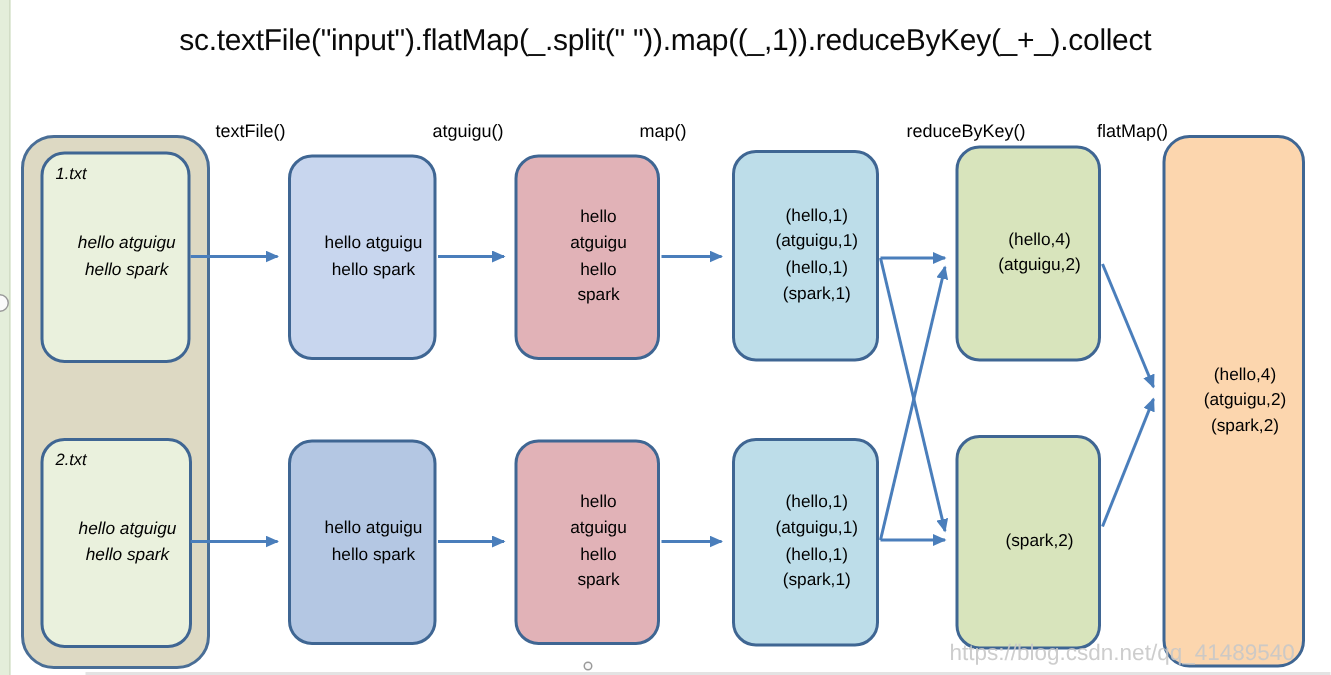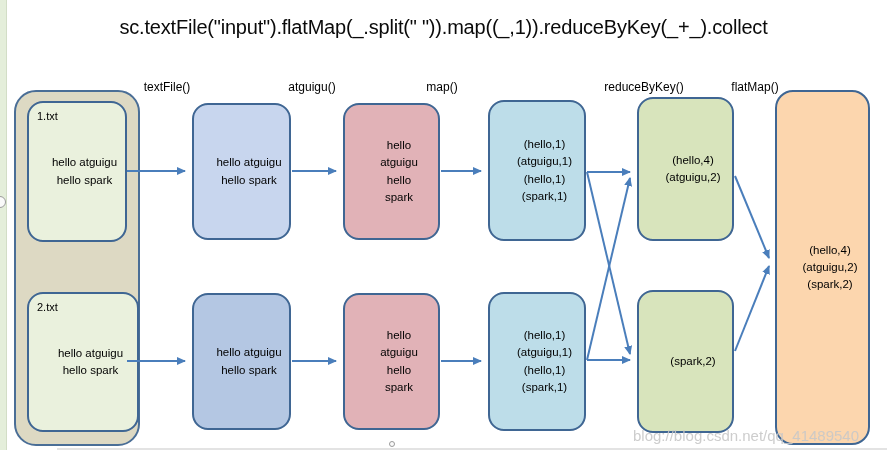--- a/index.html
+++ b/index.html
@@ -24,31 +24,31 @@
     display:flex;align-items:center;justify-content:center;
     text-align:center;font-size:11.5px;line-height:1.5;
   }
   .pre{white-space:pre-line;padding-left:15px;}
   #file-group{
     left:14px;top:90px;width:126px;height:356px;
     background:#ddd9c3;border:2.5px solid #4a6e96;border-radius:22px;
   }
   .file-box{
     background:#eaf1dd;border:2.5px solid #3f6693;border-radius:16px;
-    font-size:11.5px;line-height:1.5;
+    font-size:11.5px;line-height:1.5;font-style:italic;
   }
   .file-box .file-name{
     position:absolute;left:8px;top:5px;font-size:11px;text-align:left;
   }
   .file-box .file-content{
     position:absolute;left:0;right:0;top:0;bottom:0;
     display:flex;align-items:center;justify-content:center;text-align:center;
   }
   #file1{left:27px;top:101px;width:100px;height:141px;}
-  #file2{left:27px;top:292px;width:112px;height:140px;}
+  #file2{left:27px;top:292px;width:101px;height:140px;}
   #tf1{left:192px;top:103px;width:99px;height:137px;background:#c8d6ee;}
   #tf2{left:192px;top:293px;width:99px;height:137px;background:#b4c7e3;}
   #fm1{left:343px;top:103px;width:97px;height:137px;background:#e1b2b7;}
   #fm2{left:343px;top:293px;width:97px;height:137px;background:#e1b2b7;}
   #mp1{left:488px;top:100px;width:98px;height:141px;background:#bddde9;}
   #mp2{left:488px;top:292px;width:98px;height:139px;background:#bddde9;}
   #rb1{left:637px;top:97px;width:97px;height:144px;background:#d8e4bc;}
   #rb2{left:637px;top:290px;width:97px;height:143px;background:#d8e4bc;}
   #collect-box{left:775px;top:90px;width:95px;height:355px;background:#fcd6ae;border-radius:18px;}
   #arrows{left:0;top:0;width:887px;height:450px;pointer-events:none;}
@@ -136,17 +136,17 @@
     <line x1="441" y1="361" x2="481" y2="361" marker-end="url(#ah)"></line>
     <line x1="587" y1="172" x2="630" y2="172" marker-end="url(#ah)"></line>
     <line x1="587" y1="172" x2="630" y2="354" marker-end="url(#ah)"></line>
     <line x1="587" y1="360" x2="630" y2="360" marker-end="url(#ah)"></line>
     <line x1="587" y1="360" x2="630" y2="178" marker-end="url(#ah)"></line>
     <line x1="735" y1="176" x2="769" y2="258" marker-end="url(#ah)"></line>
     <line x1="735" y1="351" x2="769" y2="266" marker-end="url(#ah)"></line>
   </g>
 </svg>
 
-<div class="abs" id="watermark">blog://blog.csdn.net/qq_41489540</div>
+<div class="abs" id="watermark">https://blog.csdn.net/qq_41489540</div>
 
 <div class="abs handle" id="handle-left"></div>
 <div class="abs handle" id="handle-bottom"></div>
 <div class="abs" id="bottom-line"></div>
 
 </body></html>

